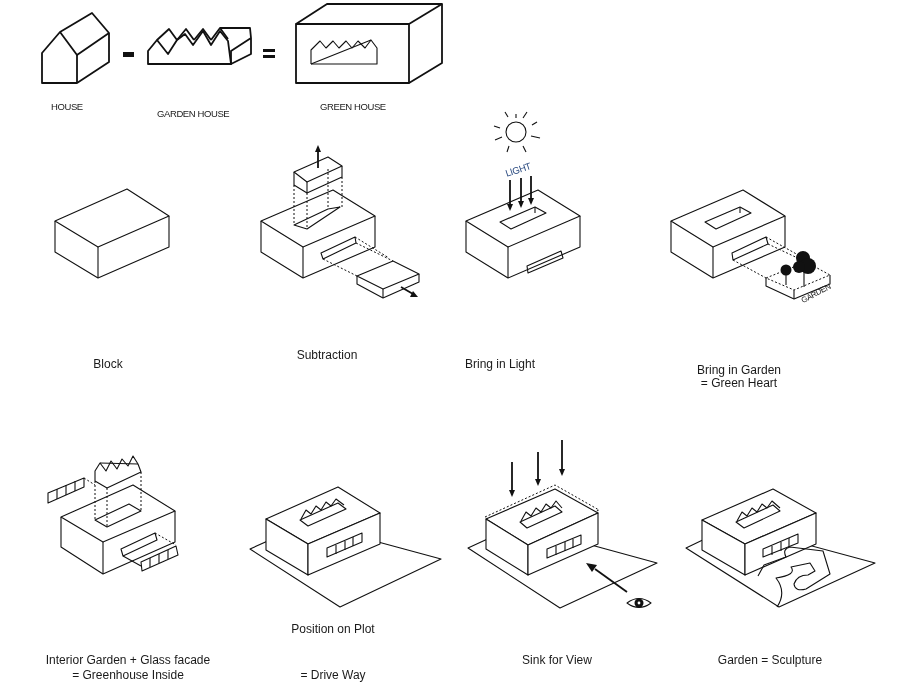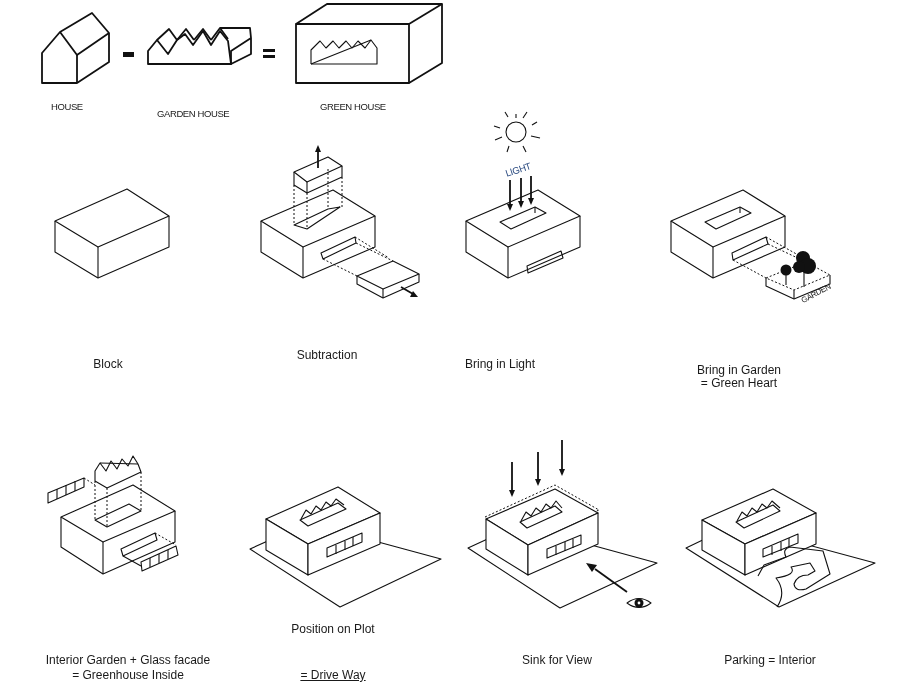--- a/index.html
+++ b/index.html
@@ -226,17 +226,17 @@
 
 <div class="lbl" style="left:450px; top:357px; width:100px;">Bring in Light</div>
 
 <div class="lbl" style="left:689px; top:357px; width:100px;margin-top:6px;">Bring in Garden</div>
 <div class="lbl" style="left:689px; top:376px; width:100px;">= Green Heart</div>
 
 <div class="lbl" style="left:28px; top:653px; width:200px;">Interior Garden + Glass facade</div>
 <div class="lbl" style="left:28px; top:668px; width:200px;">= Greenhouse Inside</div>
 
 <div class="lbl" style="left:273px; top:622px; width:120px;">Position on Plot</div>
-<div class="lbl" style="left:273px; top:668px; width:120px;text-decoration:underline;">= Drive Way</div>
+<div class="lbl" style="left:273px; top:668px; width:120px;">= Drive Way</div>
 
 <div class="lbl" style="left:507px; top:653px; width:100px;">Sink for View</div>
 
-<div class="lbl" style="left:700px; top:653px; width:140px;">Parking = Interior</div>
+<div class="lbl" style="left:700px; top:653px; width:140px;">Garden = Sculpture</div>
 
 </body></html>

